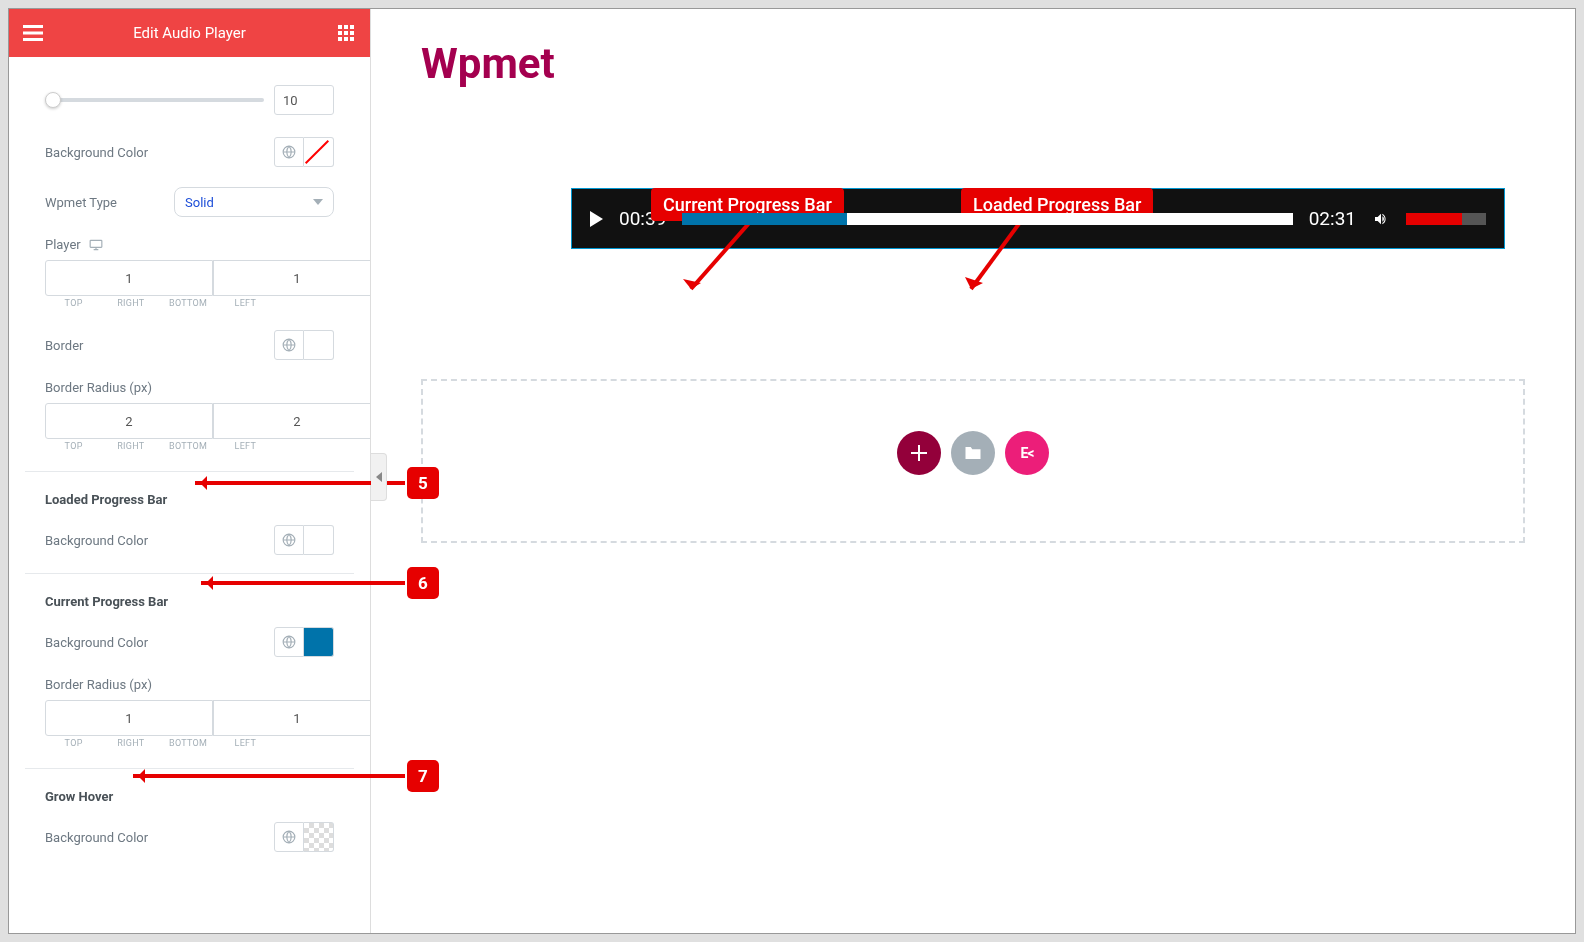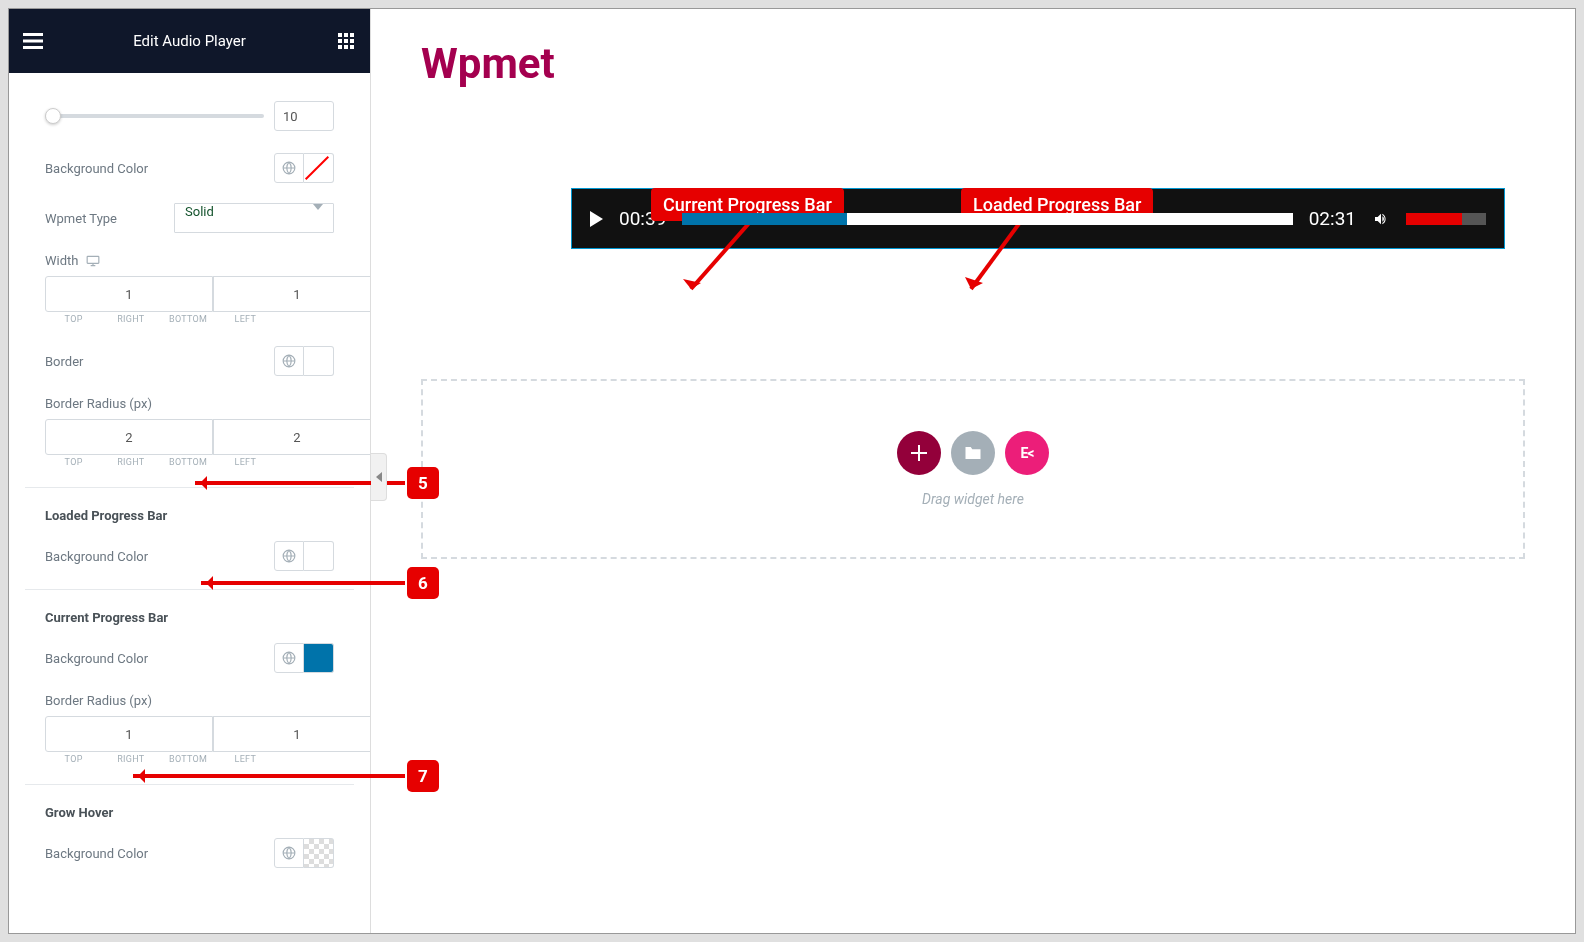--- a/index.html
+++ b/index.html
@@ -1,36 +1,36 @@
 <!DOCTYPE html>
 <html><head>
 <meta charset="utf-8">
 <style>
 * { box-sizing: border-box; margin: 0; padding: 0; font-family: -apple-system, BlinkMacSystemFont, "Segoe UI", Roboto, sans-serif; }
 body { background: #e0e0e0; padding: 8px; }
 .frame { background: #fff; width: 100%; height: 926px; border: 1px solid #999; position: relative; overflow: hidden; }
 .sidebar { width: 362px; height: 100%; background: #fff; border-right: 1px solid #ddd; float: left; position: relative; }
-.sidebar-header { background: #0f172a; color: #fff; height: 64px; display: flex; align-items: center; justify-content: space-between; padding: 0 12px; }
+.sidebar-header { background: #ef4444; color: #fff; height: 48px; display: flex; align-items: center; justify-content: space-between; padding: 0 12px; }
 .sidebar-header .title { font-size: 15px; font-weight: 400; }
 .hamburger, .apps-icon { width: 24px; height: 24px; display: flex; align-items: center; justify-content: center; cursor: pointer; }
 .panel-body { padding: 16px; overflow-y: auto; height: calc(100% - 48px); }
 .control-row { display: flex; align-items: center; justify-content: space-between; padding: 10px 20px; }
 .label { color: #6d7882; font-size: 13px; }
 .slider-row { display: flex; align-items: center; gap: 10px; padding: 12px 20px; }
 .slider-track { flex: 1; height: 4px; background: #d5dadf; border-radius: 2px; position: relative; }
 .slider-thumb { width: 16px; height: 16px; background: #fff; border: 1px solid #ccc; border-radius: 50%; position: absolute; top: -6px; left: 0; box-shadow: 0 1px 3px rgba(0,0,0,0.2); }
 .num-input { width: 60px; height: 30px; border: 1px solid #d5dadf; border-radius: 3px; text-align: left; padding: 0 8px; font-size: 13px; color: #555; }
 .color-control { display: flex; align-items: center; }
 .globe-btn { width: 30px; height: 30px; border: 1px solid #d5dadf; background: #fff; display: flex; align-items: center; justify-content: center; border-radius: 3px 0 0 3px; cursor: pointer; color: #a4afb7; }
 .swatch { width: 30px; height: 30px; border: 1px solid #d5dadf; border-left: none; border-radius: 0 3px 3px 0; position: relative; cursor: pointer; }
 .swatch.none::after { content: ''; position: absolute; width: 32px; height: 2px; background: #f00; transform: rotate(-45deg); top: 13px; left: -3px; }
 .swatch.blue { background: #0073aa; }
 .swatch.checker { background-image: linear-gradient(45deg,#ddd 25%,transparent 25%),linear-gradient(-45deg,#ddd 25%,transparent 25%),linear-gradient(45deg,transparent 75%,#ddd 75%),linear-gradient(-45deg,transparent 75%,#ddd 75%); background-size: 10px 10px; background-position: 0 0,0 5px,5px -5px,-5px 0; }
 .select-wrap { position: relative; width: 160px; }
-.select { width: 100%; height: 30px; border: 1px solid #d5dadf; border-radius: 1px; padding: 0 10px; font-size: 13px; color: #14532d; background: #fff; display: flex; align-items: flex-start; justify-content: space-between; cursor: pointer; }
+.select { width: 100%; height: 30px; border: 1px solid #d5dadf; border-radius: 8px; padding: 0 10px; font-size: 13px; color: #1d4ed8; background: #fff; display: flex; align-items: center; justify-content: space-between; cursor: pointer; }
 .section-label { display: flex; align-items: center; gap: 8px; padding: 10px 20px 4px; color: #6d7882; font-size: 13px; }
 .dims-row { display: flex; gap: 0; padding: 4px 20px 2px; }
 .dim-input { flex: 1; height: 36px; border: 1px solid #d5dadf; border-radius: 0; text-align: center; font-size: 13px; color: #555; }
 .dim-input:first-child { border-radius: 3px 0 0 3px; }
 .dim-labels { display: flex; padding: 0 20px 12px; }
 .dim-labels span { flex: 1; text-align: center; font-size: 9px; color: #a4afb7; letter-spacing: 0.3px; }
 .dim-labels span:last-child { width: 60px; flex: 0 0 60px; }
 .divider { height: 1px; background: #e6e9ec; margin: 8px 0; }
 .section-title { font-size: 13px; font-weight: 700; color: #495157; padding: 12px 20px 8px; }
 .collapse-tab { position: absolute; left: 362px; top: 444px; width: 16px; height: 48px; background: #f1f1f1; border: 1px solid #ddd; border-left: none; border-radius: 0 4px 4px 0; display: flex; align-items: center; justify-content: center; cursor: pointer; color: #888; font-size: 11px; z-index: 10; }
@@ -105,21 +105,21 @@
           <div class="select">
             <span>Solid</span>
             <svg width="10" height="6" viewBox="0 0 10 6">
                 <path d="M0 0l5 6 5-6z" fill="#a4afb7"></path>
               </svg>
           </div>
         </div>
       </div>
 
       <div class="section-label">
-        <span>Width</span>
+        <span>Player</span>
         <svg width="14" height="12" viewBox="0 0 24 20" fill="none" stroke="#a4afb7" stroke-width="2">
             <rect x="2" y="2" width="20" height="12" rx="1"></rect>
             <path d="M8 18h8M12 14v4"></path>
           </svg>
       </div>
       <div class="dims-row">
         <input class="dim-input" value="1" style="">
         <input class="dim-input" value="1" style="">
         <input class="dim-input" value="1" style="">
 
@@ -274,21 +274,20 @@
               <path d="M7 0h2v16H7zM0 7h16v2H0z" fill="#fff"></path>
             </svg>
         </div>
         <div class="circ-btn grey">
           <svg width="18" height="16" viewBox="0 0 24 20" fill="#fff">
               <path d="M2 2h7l2 3h11v13H2z"></path>
             </svg>
         </div>
         <div class="circ-btn pink">E&lt;</div>
       </div>
-      <div class="drop-text">Drag widget here</div>
     </div>
   </div>
 
   <div class="side-arrow" style="left:186px; top:472px; width:210px;"></div>
   <div class="num-badge" style="left:398px; top:458px;">5</div>
 
   <div class="side-arrow" style="left:192px; top:572px; width:204px;"></div>
   <div class="num-badge" style="left:398px; top:558px;">6</div>
 
   <div class="side-arrow" style="left:124px; top:765px; width:272px;"></div>

